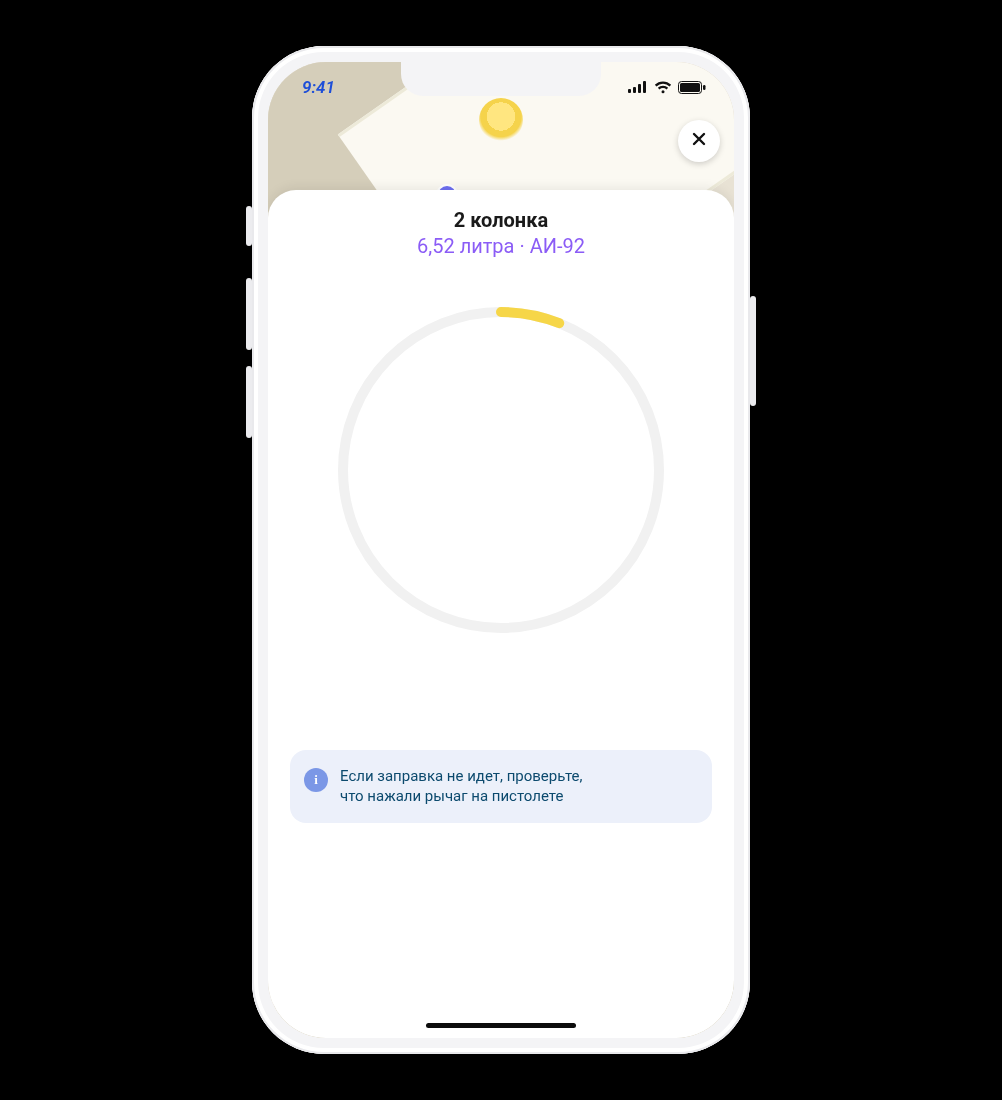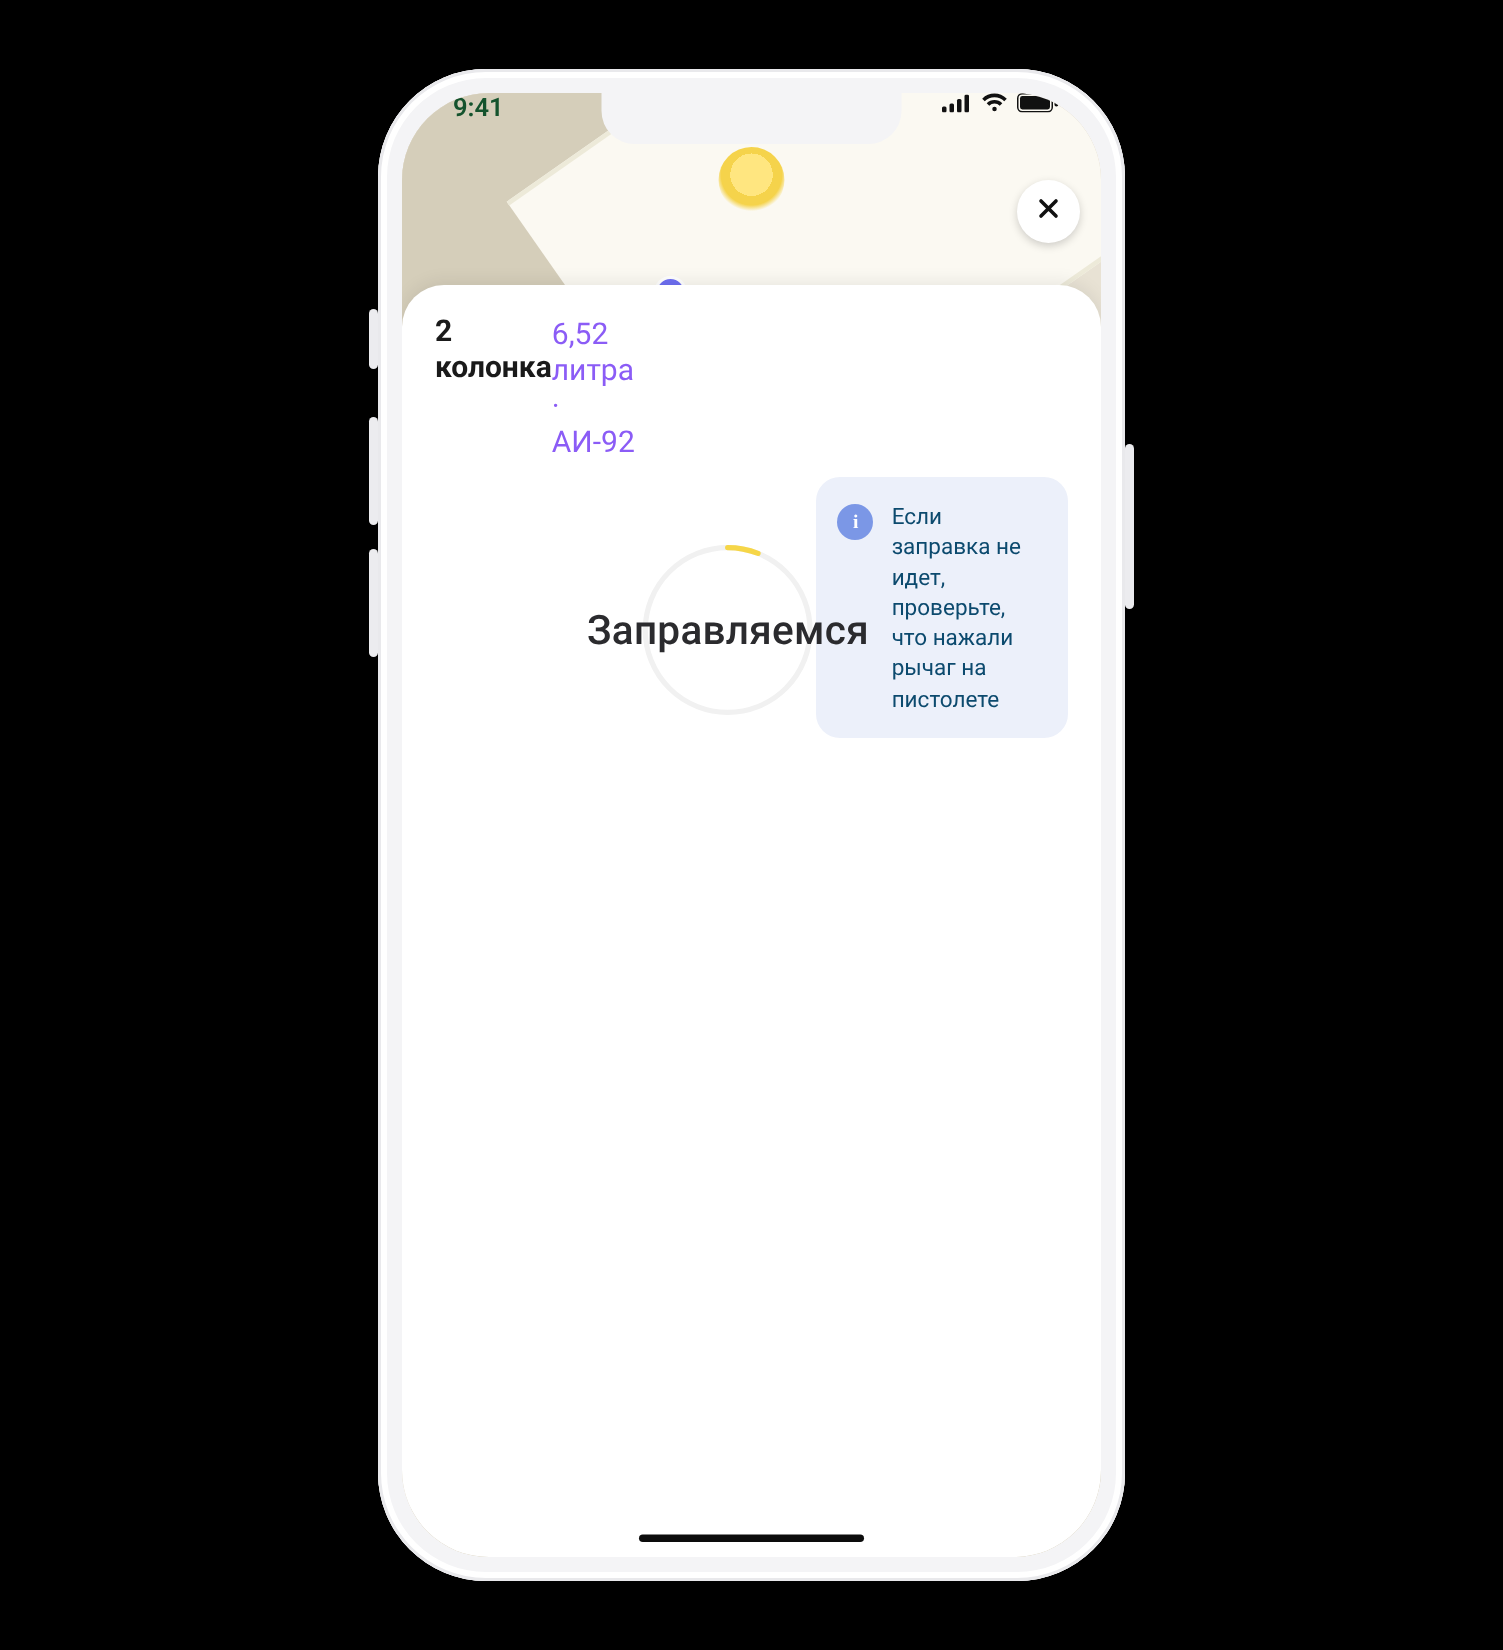--- a/index.html
+++ b/index.html
@@ -109,27 +109,28 @@
     border-bottom-left-radius: 22px;
     border-bottom-right-radius: 22px;
     z-index: 20;
   }
 
   .status-bar {
     position: absolute;
     top: 0; left: 0; right: 0;
     height: 50px;
     display: flex;
-    align-items: flex-start;
+    align-items: center;
     justify-content: space-between;
     padding: 0 28px 0 34px;
     z-index: 15;
-    color: #14532d;
+    color: #1d4ed8;
     font-weight: 600;
     font-size: 17px;
+    font-style: italic;
   }
   .status-right { display: flex; align-items: center; gap: 6px; }
   .status-right svg { display: block; }
 
   .close-btn {
     position: absolute;
     top: 58px; right: 14px;
     width: 42px; height: 42px;
     border-radius: 50%;
     background: #fff;
@@ -144,22 +145,22 @@
   .sheet {
     position: absolute;
     left: 0; right: 0; bottom: 0;
     top: 128px;
     background: #fff;
     border-top-left-radius: 28px;
     border-top-right-radius: 28px;
     box-shadow: 0 -2px 12px rgba(0,0,0,0.08);
     z-index: 10;
     display: flex;
-    flex-direction: row;
-    align-items: flex-start;
+    flex-direction: column;
+    align-items: center;
     padding: 18px 22px 0 22px;
   }
   .sheet-title {
     font-size: 20px;
     font-weight: 700;
     color: #1a1a1a;
   }
   .sheet-sub {
     font-size: 20px;
     color: #8b5cf6;
@@ -306,21 +307,20 @@
       <div class="sheet">
         <div class="sheet-title">2 колонка</div>
         <div class="sheet-sub">6,52 литра · АИ-92</div>
 
         <div class="progress-wrap">
           <svg viewBox="0 0 340 340">
             <circle cx="170" cy="170" r="158" fill="none" stroke="#f1f1f1" stroke-width="10"></circle>
             <circle id="arc" cx="170" cy="170" r="158" fill="none" stroke="#f6d648" stroke-width="10" stroke-linecap="round" stroke-dasharray="59.6 992.7"></circle>
           </svg>
           <div class="progress-center">
-            <div class="progress-title">Заправляемся</div>
           </div>
         </div>
 
         <div class="tip-box">
           <div class="tip-icon">i</div>
           <div class="tip-text">Если заправка не идет, проверьте,
 что нажали рычаг на пистолете</div>
         </div>
       </div>
 

